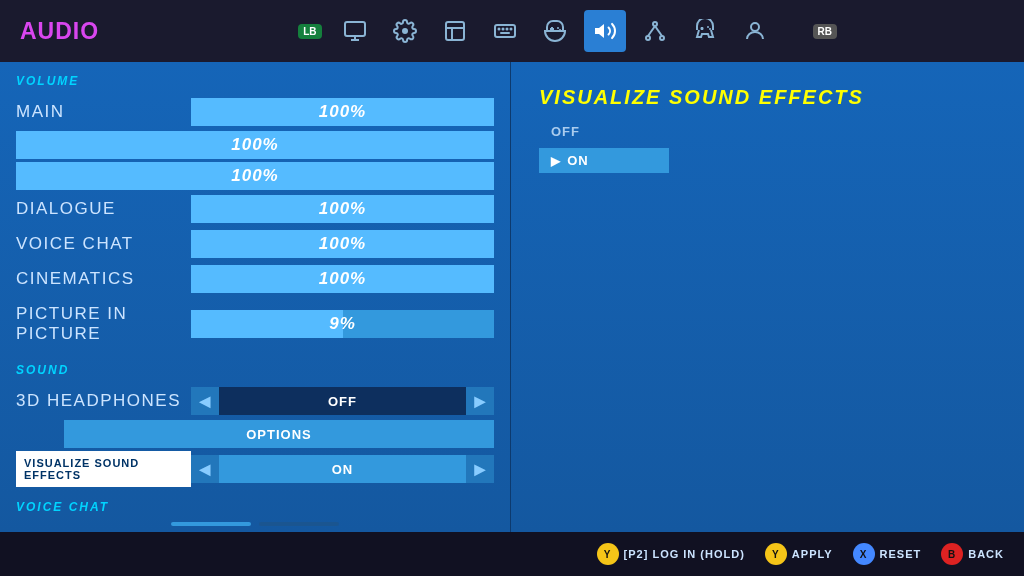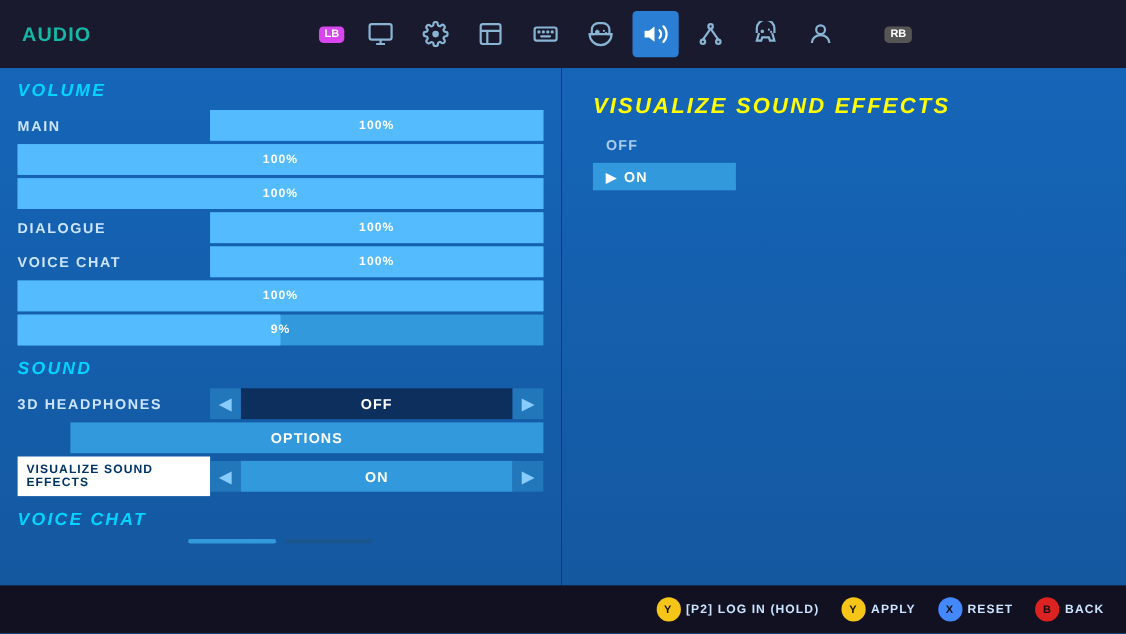--- a/index.html
+++ b/index.html
@@ -15,22 +15,22 @@
     
     .top-bar {
       background-color: #1a1a2e;
       height: 62px;
       display: flex;
       align-items: center;
       padding: 0 20px;
       gap: 16px;
     }
     .top-bar-title {
-      color: #14b8a6;
-      font-size: 18px;
+      color: #d946ef;
+      font-size: 23px;
       font-weight: 900;
       letter-spacing: 1px;
       margin-right: 20px;
       text-transform: uppercase;
     }
     .nav-icons {
       display: flex;
       align-items: center;
       gap: 8px;
       flex: 1;
@@ -58,54 +58,54 @@
     }
     .nav-badge {
       background-color: #555;
       border-radius: 4px;
       padding: 2px 5px;
       font-size: 10px;
       font-weight: bold;
       color: white;
       margin-right: 4px;
     }
-    .nav-badge.lb { background-color: #d946ef; }
+    .nav-badge.lb { background-color: #15803d; }
     .nav-badge.rb { background-color: #555; margin-left: 29px; }
 
     
     .main-content {
       display: flex;
       height: calc(576px - 62px - 44px);
     }
 
     
     .left-panel {
       width: 510px;
       padding: 12px 16px;
       overflow-y: auto;
       background: linear-gradient(180deg, #1565b8 0%, #1458a0 100%);
     }
     .section-title {
       color: #00d4ff;
-      font-size: 16px;
+      font-size: 12px;
       font-weight: 900;
       letter-spacing: 2px;
       text-transform: uppercase;
       margin-bottom: 8px;
       font-style: italic;
     }
     .setting-row {
       display: flex;
       align-items: center;
       margin-bottom: 3px;
     }
     .setting-label {
       width: 175px;
-      font-size: 13px;
-      font-weight: 700;
+      font-size: 17px;
+      font-weight: 400;
       letter-spacing: 1.5px;
       text-transform: uppercase;
       color: #cce4ff;
       padding: 6px 0;
     }
     .setting-value {
       flex: 1;
       background-color: #3399dd;
       color: white;
       font-size: 13px;
@@ -269,24 +269,25 @@
     }
     .volume-bar-fill.half {
       width: 50%;
     }
     .volume-bar-fill.full {
       width: 100%;
     }
     .volume-text {
       position: relative;
       z-index: 1;
-      font-size: 11px;
+      font-size: 17px;
       font-weight: 900;
       color: white;
       letter-spacing: 1px;
+      font-style: italic;
     }
   </style>
 </head>
 <body>
 
 <div class="top-bar">
   <span class="top-bar-title">AUDIO</span>
   <div class="nav-icons">
     <span class="nav-badge lb">LB</span>
 
@@ -412,27 +413,29 @@
 
     <div class="setting-row">
       <span class="setting-label">VOICE CHAT</span>
       <div class="volume-bar-track">
         <div class="volume-bar-fill full"></div>
         <span class="volume-text">100%</span>
       </div>
     </div>
 
     <div class="setting-row">
+      <span class="setting-label">CINEMATICS</span>
       <div class="volume-bar-track">
         <div class="volume-bar-fill full"></div>
         <span class="volume-text">100%</span>
       </div>
     </div>
 
     <div class="setting-row">
+      <span class="setting-label">PICTURE IN PICTURE</span>
       <div class="volume-bar-track">
         <div class="volume-bar-fill half"></div>
         <span class="volume-text">9%</span>
       </div>
     </div>
 
     <div class="spacer"></div>
 
     <div class="section-title">SOUND</div>
 

